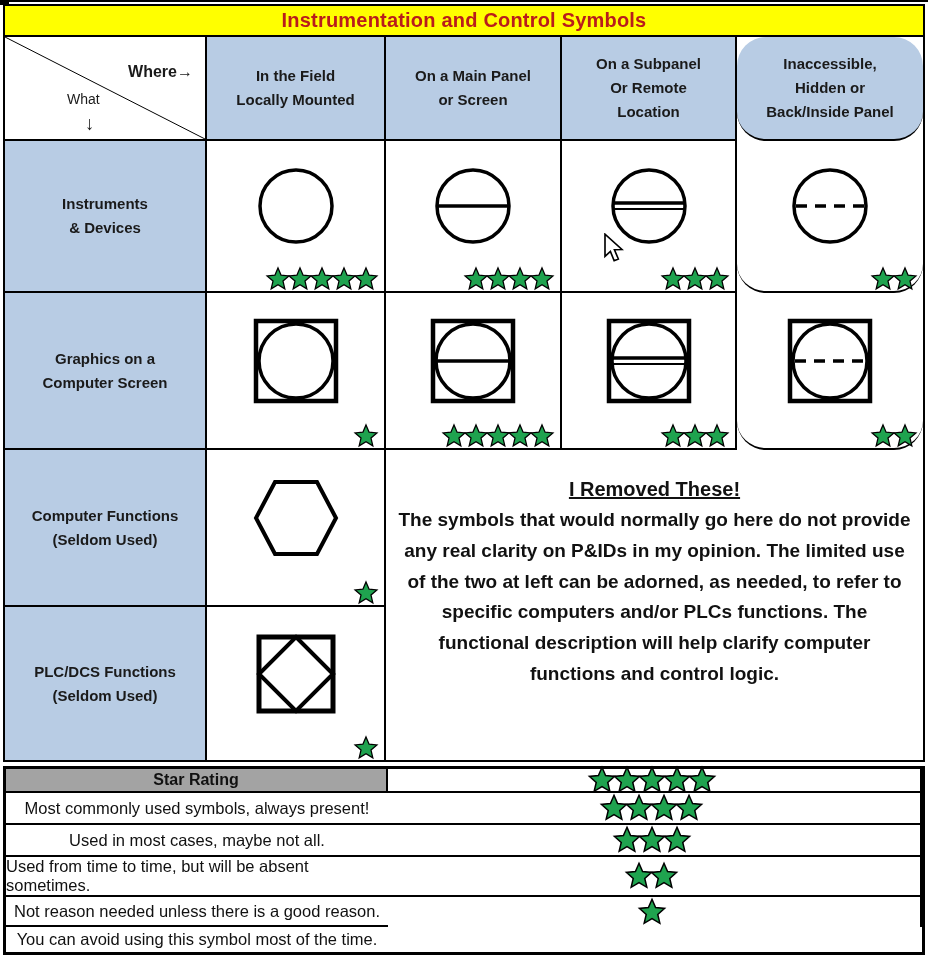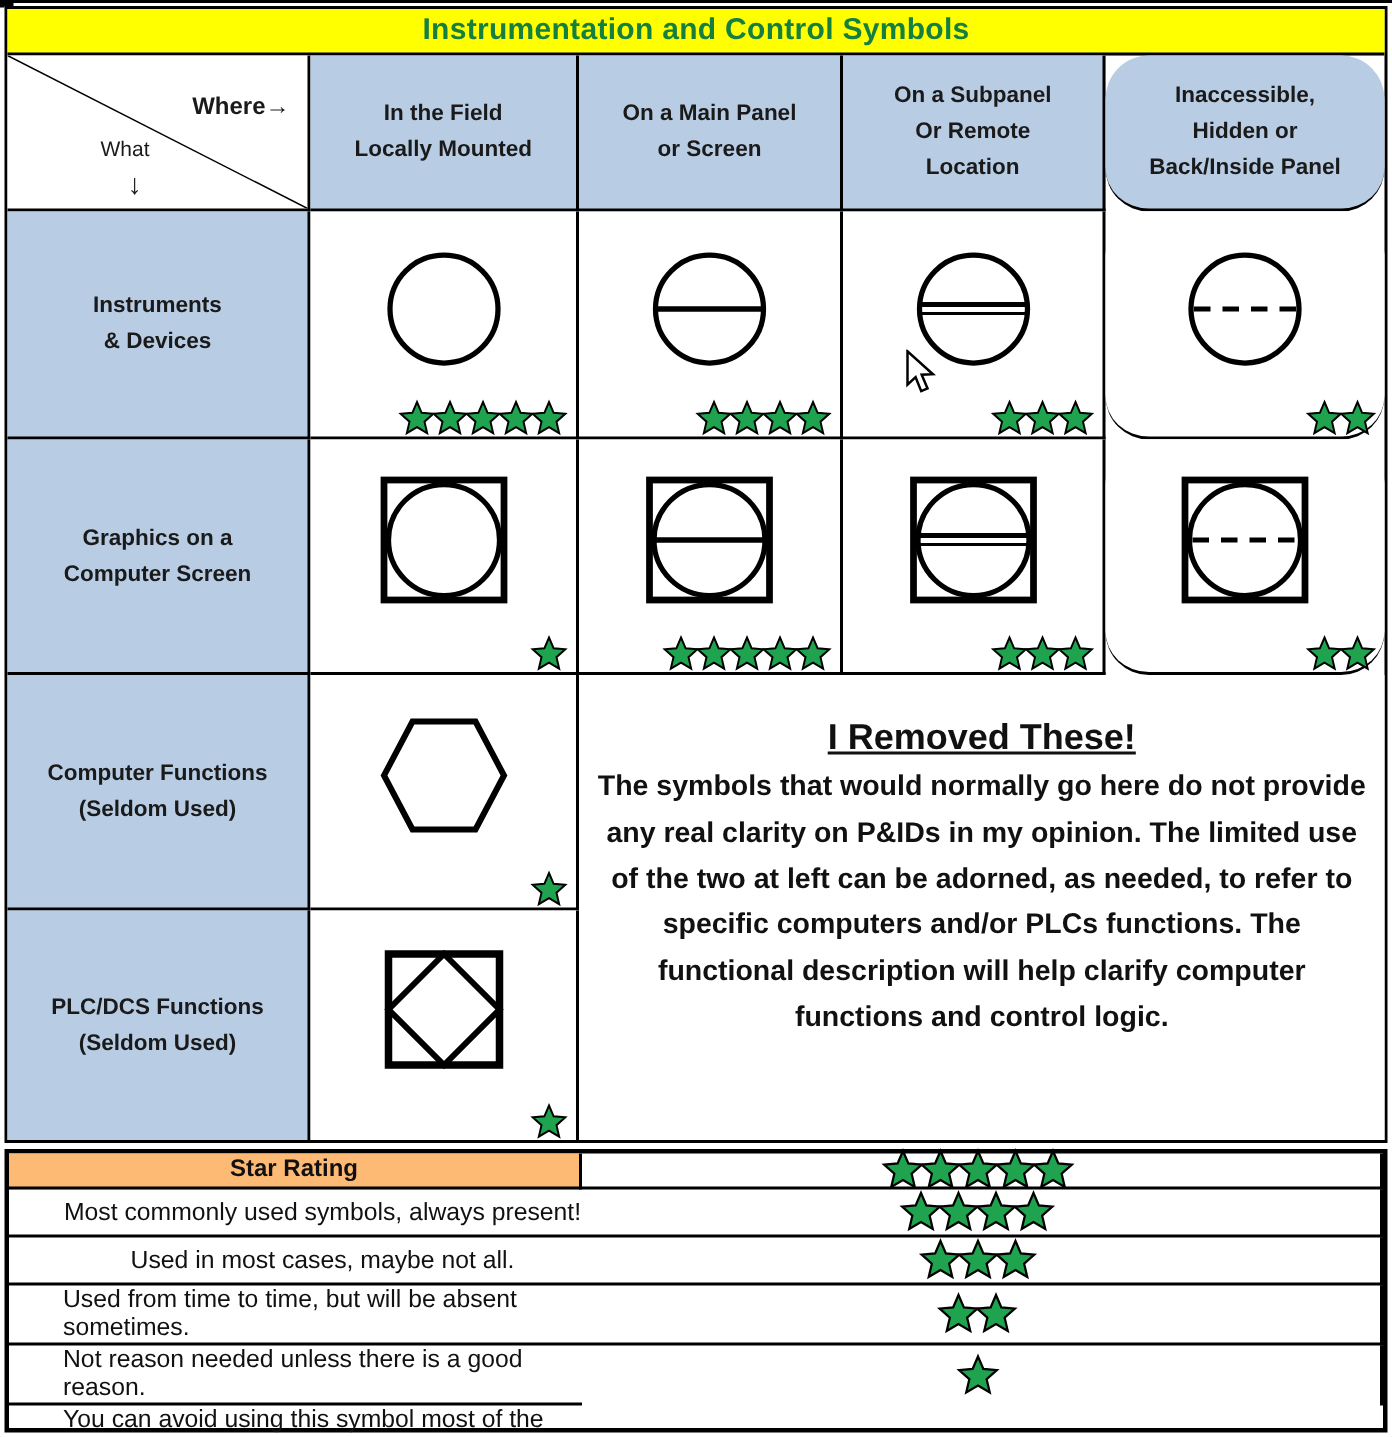--- a/index.html
+++ b/index.html
@@ -26,46 +26,46 @@
   #corner .what{position:absolute;left:62px;top:54px;font-weight:normal;font-size:14px;color:#1a1a1a;}
   #corner .darr{position:absolute;left:80px;top:76px;font-weight:bold;font-size:19px;color:#1a1a1a;}
   
   .symcell{display:flex;align-items:center;justify-content:center;padding-bottom:16px;}
   .stars{position:absolute;right:5px;bottom:-1px;display:flex;line-height:0;}
   .stars .star{width:26px;height:26px;margin-left:-4px;}
   
   #note-cell{grid-column:3/6;grid-row:4/6;border-right:none;border-bottom:none;
              display:flex;flex-direction:column;justify-content:flex-start;
              padding:28px 10px 0 10px;text-align:center;}
-  #note-cell .nh{font-size:24px;font-weight:bold;text-decoration:underline;margin-bottom:4px;color:#111;}
+  #note-cell .nh{font-size:20px;font-weight:bold;text-decoration:underline;margin-bottom:4px;color:#111;}
   #note-cell .nb{font-size:19px;font-weight:bold;line-height:1.62;color:#111;}
 
   
   #legend{position:absolute;left:3px;top:766px;width:916px;height:183px;border:3px solid #000;
           display:grid;grid-template-columns:382px 1fr;grid-template-rows:24px repeat(5,1fr);background:#fff;}
   .lcell{position:relative;border-bottom:2px solid #000;box-sizing:border-box;display:flex;align-items:center;justify-content:center;}
   .lcell.left{border-right:2px solid #000;}
   .lcell.lastrow{border-bottom:none;}
-  .lhdr{background:#fdba74;font-weight:bold;font-size:16px;color:#111;}
-  .lnote{font-size:16.5px;color:#111;padding-left:36px;}
+  .lhdr{background:#a3a3a3;font-weight:bold;font-size:16px;color:#111;}
+  .lnote{font-size:16.5px;color:#111;}
   .lstars{display:flex;line-height:0;}
   .lstars .star{width:30px;height:30px;margin-left:-5px;}
 
   #cursor{position:absolute;left:603px;top:233px;}
 </style>
 </head>
 <body>
 
 <div id="page">
   <div class="edge-top"></div>
   <div class="edge-notch"></div>
 
   <div id="main-table">
     <div id="title-bar">
-      <span class="t" style="color: #15803d; text-align: right;">Instrumentation and Control Symbols</span>
+      <span class="t" style="color: #b91c1c; text-align: right;">Instrumentation and Control Symbols</span>
     </div>
     <div id="matrix">
       <div class="cell" id="corner">
         <svg class="diag" viewBox="0 0 100 100" preserveAspectRatio="none">
           <line x1="0" y1="0" x2="100" y2="100" stroke="#000" stroke-width="1" vector-effect="non-scaling-stroke"></line>
         </svg>
         <span class="where">Where→</span>
         <span class="what">What</span>
         <span class="darr">↓</span>
       </div>

